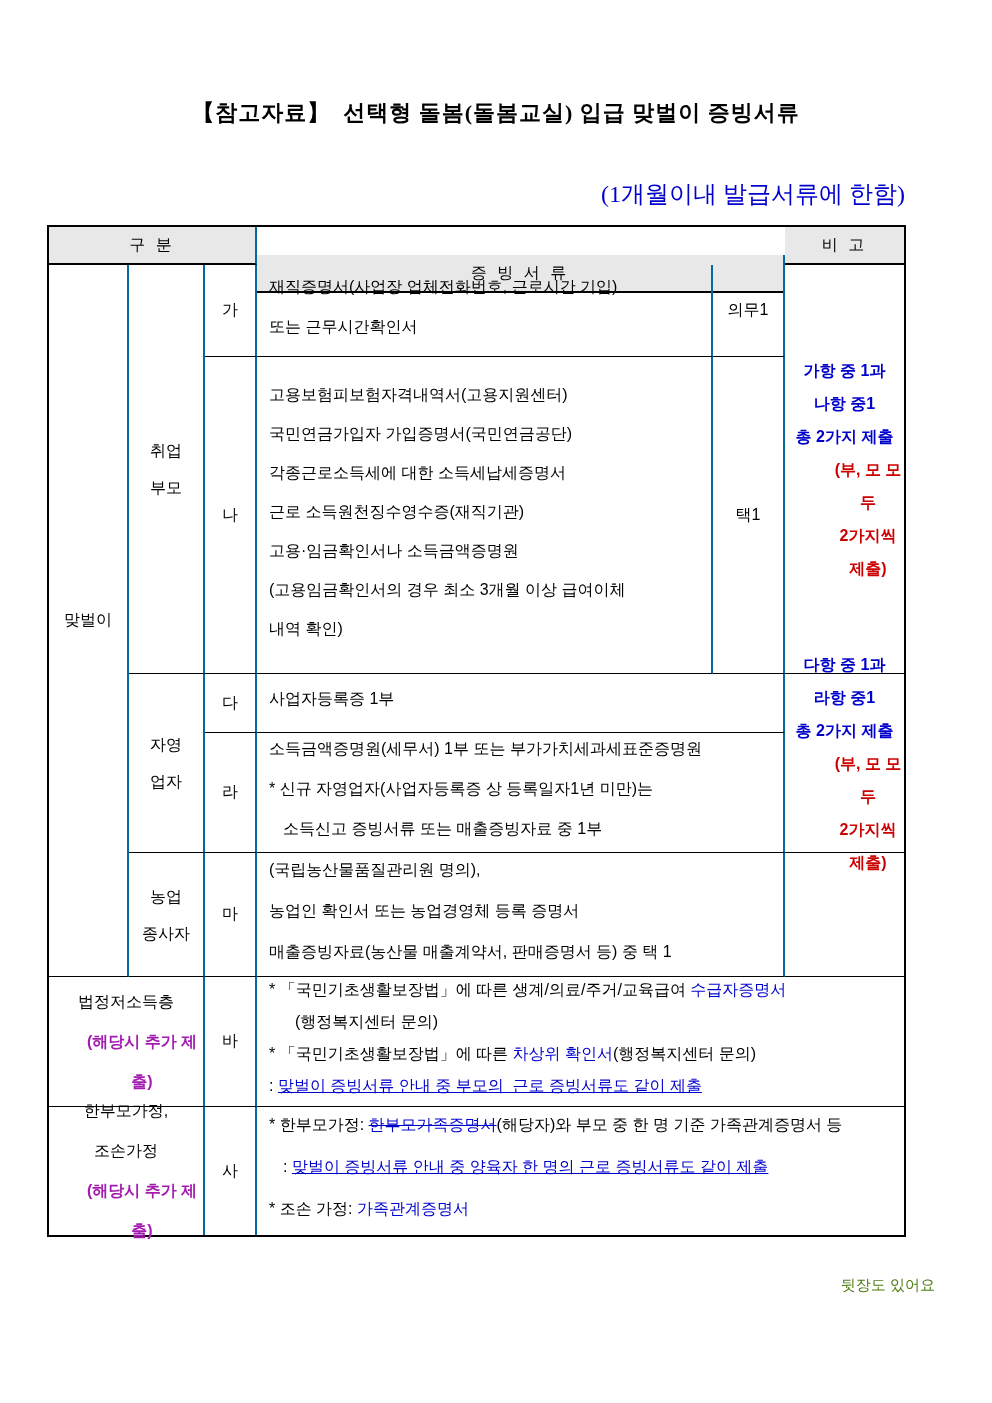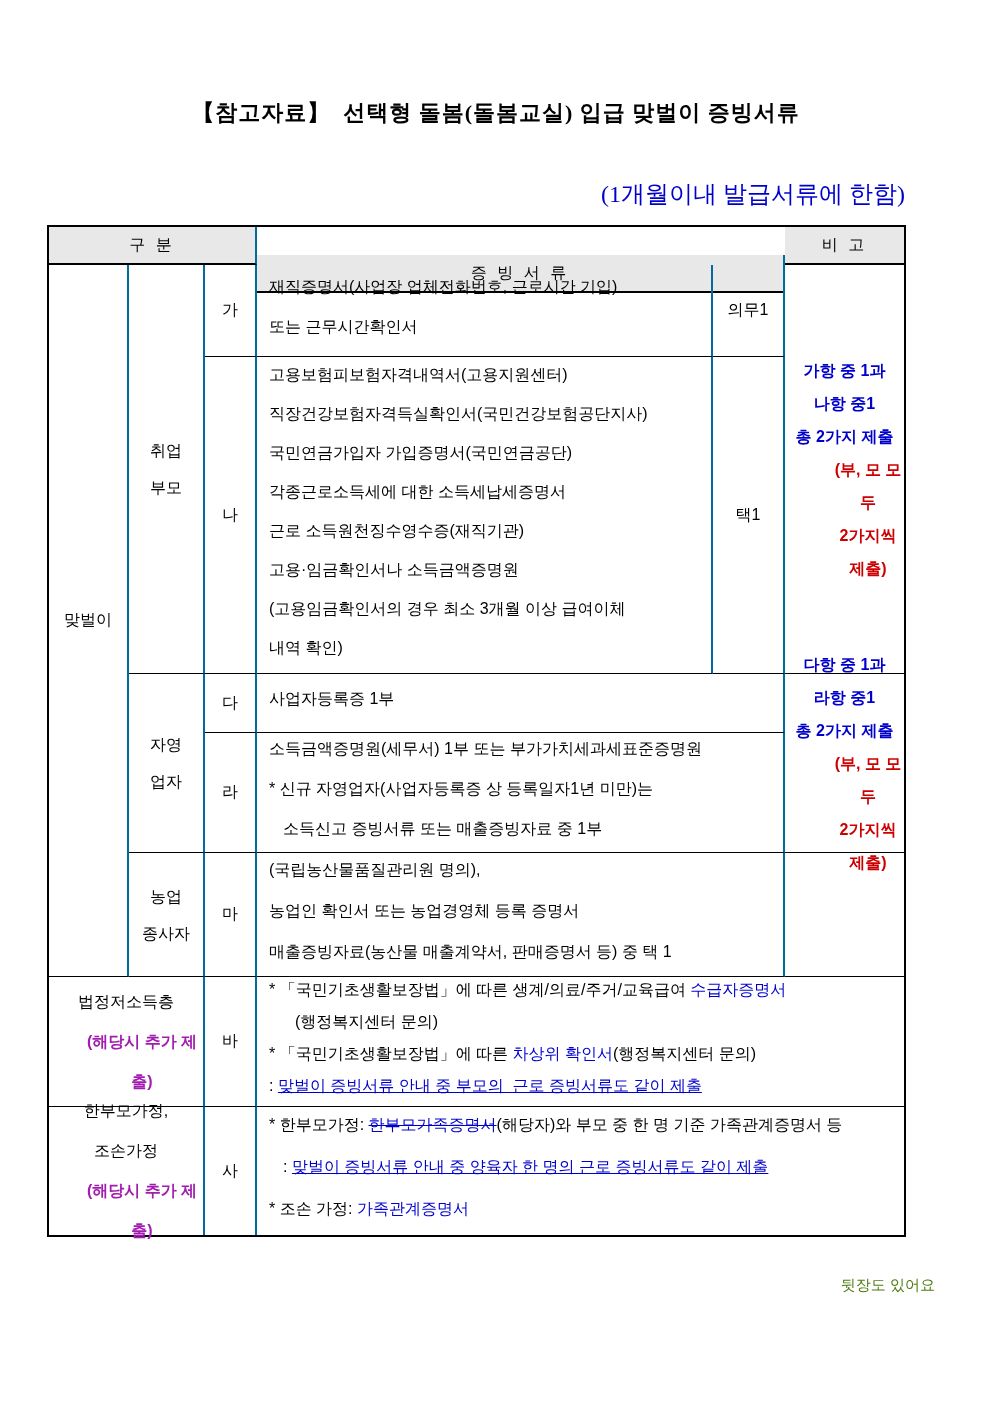--- a/index.html
+++ b/index.html
@@ -80,21 +80,20 @@
     <div class="cell" style="left:156px;top:38px;width:52px;height:92px;">가</div>
     <div class="cell content lh40" style="left:208px;top:38px;width:456px;height:92px;">
       <div class="line">재직증명서(사업장 업체전화번호, 근로시간 기입)</div>
       <div class="line">또는 근무시간확인서</div>
     </div>
     <div class="cell" style="left:664px;top:38px;width:72px;height:92px;">의무1</div>
 
     <div class="cell" style="left:156px;top:130px;width:52px;height:317px;">나</div>
     <div class="cell content lh39" style="left:208px;top:130px;width:456px;height:317px;">
       <div class="line">고용보험피보험자격내역서(고용지원센터)</div>
-      <div class="line">직장건강보험자격득실확인서(국민건강보험공단지사)</div>
       <div class="line">국민연금가입자 가입증명서(국민연금공단)</div>
       <div class="line">각종근로소득세에 대한 소득세납세증명서</div>
       <div class="line">근로 소득원천징수영수증(재직기관)</div>
       <div class="line">고용·임금확인서나 소득금액증명원</div>
       <div class="line">(고용임금확인서의 경우 최소 3개월 이상 급여이체</div>
       <div class="line">내역 확인)</div>
     </div>
     <div class="cell" style="left:664px;top:130px;width:72px;height:317px;">택1</div>
 
     <div class="cell note-cell no-r" style="left:736px;top:38px;width:119px;height:409px;">

